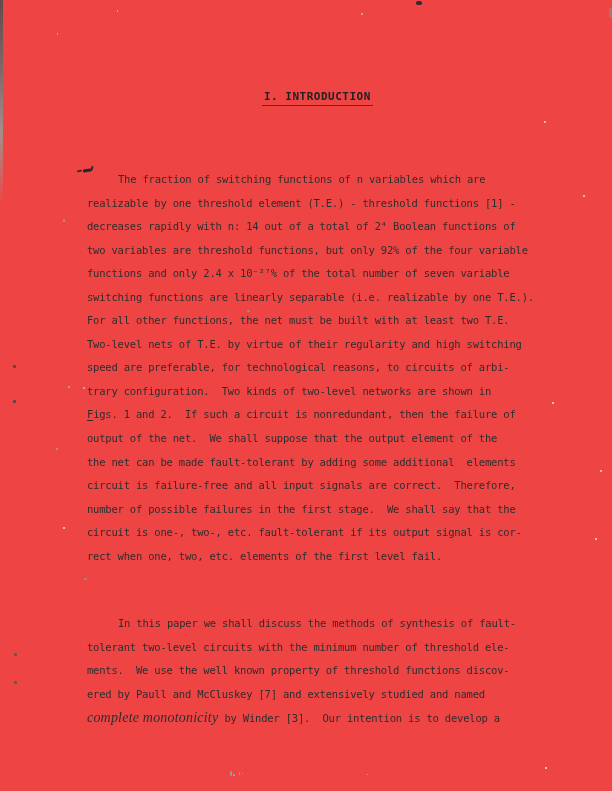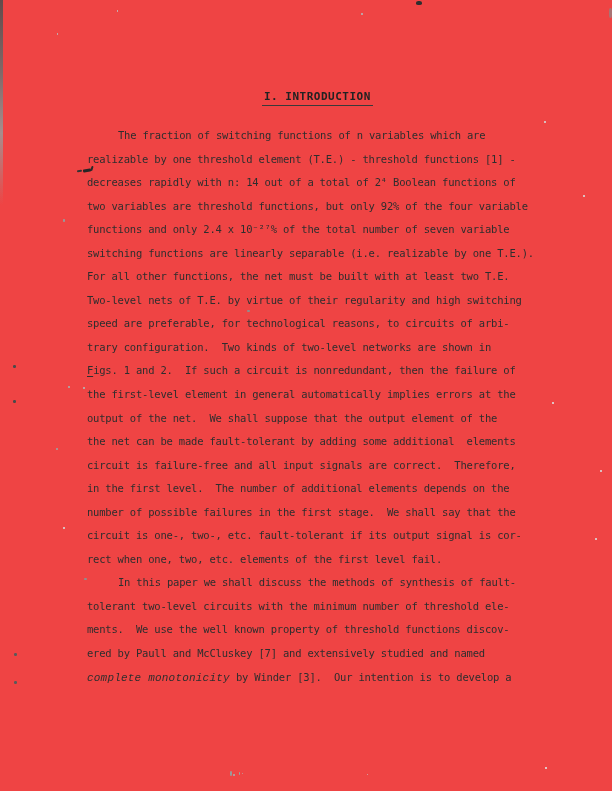--- a/index.html
+++ b/index.html
@@ -36,25 +36,25 @@
     top: 124px;
     width: 470px;
     font-size: 10.5px;
     letter-spacing: -0.2px;
     line-height: 23.55px;
   }
   .line {
     white-space: pre;
     height: 23.55px;
   }
-  .line.indent { padding-left: 31px; }
+  .line.indent { padding-left: 31px; margin-top: 44px; }
   .seg-italic {
-    font-family: Liberation Mono, monospace;
+    font-family: Liberation Serif, serif;
     font-style: italic;
-    font-size: 11px;
+    font-size: 14px;
     letter-spacing: 0.2px;
   }
   .seg-underline {
     text-decoration: underline;
     text-underline-offset: 2px;
   }
   
   .edge-strip {
     position: absolute;
     left: 0; top: 0;
@@ -97,25 +97,23 @@
       <div class="line"><span>realizable by one threshold element (T.E.) - threshold functions [1] -</span></div>
       <div class="line"><span>decreases rapidly with n: 14 out of a total of 2⁴ Boolean functions of</span></div>
       <div class="line"><span>two variables are threshold functions, but only 92% of the four variable</span></div>
       <div class="line"><span>functions and only 2.4 x 10⁻²⁷% of the total number of seven variable</span></div>
       <div class="line"><span>switching functions are linearly separable (i.e. realizable by one T.E.).</span></div>
       <div class="line"><span>For all other functions, the net must be built with at least two T.E.</span></div>
       <div class="line"><span>Two-level nets of T.E. by virtue of their regularity and high switching</span></div>
       <div class="line"><span>speed are preferable, for technological reasons, to circuits of arbi-</span></div>
       <div class="line"><span>trary configuration.  Two kinds of two-level networks are shown in</span></div>
       <div class="line"><span class="seg-underline">F</span><span>igs. 1 and 2.  If such a circuit is nonredundant, then the failure of</span></div>
-      <div class="line"><span>the first-level element in general automatically implies errors at the</span></div>
       <div class="line"><span>output of the net.  We shall suppose that the output element of the</span></div>
       <div class="line"><span>the net can be made fault-tolerant by adding some additional  elements</span></div>
       <div class="line"><span>circuit is failure-free and all input signals are correct.  Therefore,</span></div>
-      <div class="line"><span>in the first level.  The number of additional elements depends on the</span></div>
       <div class="line"><span>number of possible failures in the first stage.  We shall say that the</span></div>
       <div class="line"><span>circuit is one-, two-, etc. fault-tolerant if its output signal is cor-</span></div>
       <div class="line"><span>rect when one, two, etc. elements of the first level fail.</span></div>
       <div class="line indent"><span>In this paper we shall discuss the methods of synthesis of fault-</span></div>
       <div class="line"><span>tolerant two-level circuits with the minimum number of threshold ele-</span></div>
       <div class="line"><span>ments.  We use the well known property of threshold functions discov-</span></div>
       <div class="line"><span>ered by Paull and McCluskey [7] and extensively studied and named</span></div>
       <div class="line"><span class="seg-italic">complete monotonicity</span><span> by Winder [3].  Our intention is to develop a</span></div>
     </div>
 

